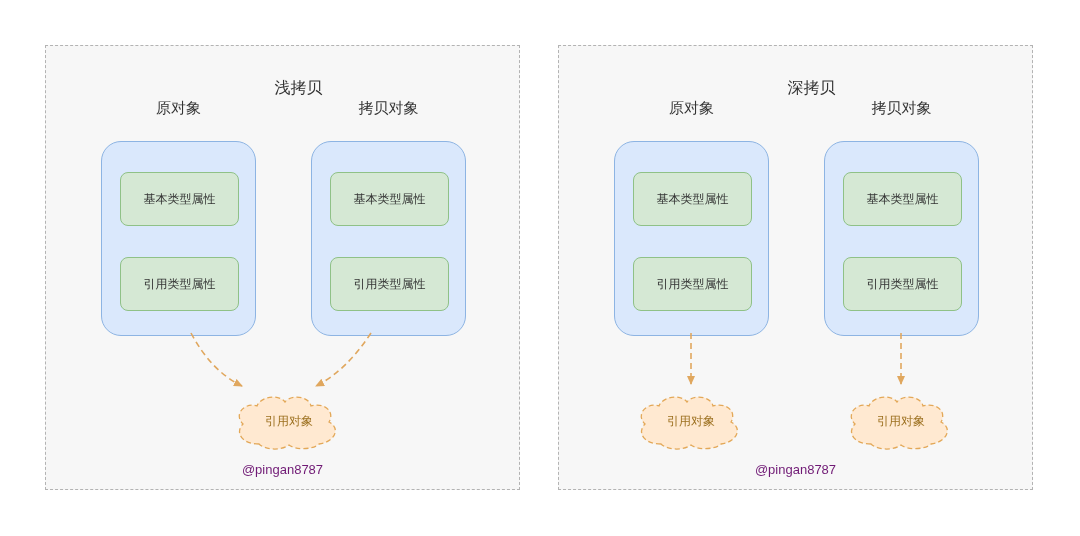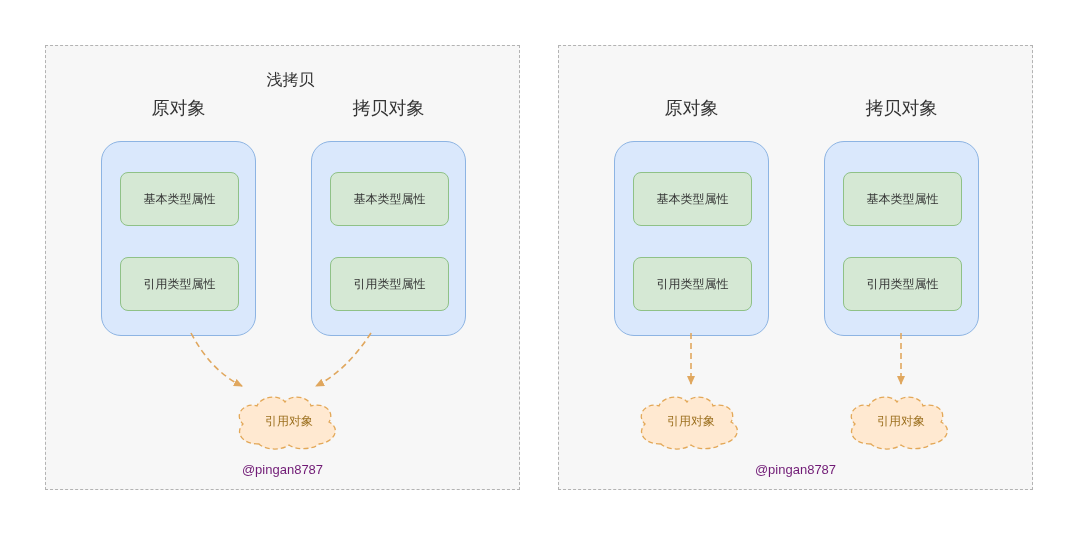--- a/index.html
+++ b/index.html
@@ -6,27 +6,27 @@
   body{
     width:1080px;height:536px;position:relative;background:#ffffff;
     font-family:"Liberation Sans","DejaVu Sans",sans-serif;color:#333;
     overflow:hidden;
   }
   .panel{
     position:absolute;top:45px;width:475px;height:445px;
     background:#f7f7f7;border:1px dashed #b3b3b3;box-sizing:border-box;
   }
   .panel-title{
-    position:absolute;top:16px;left:0;width:100%;margin:8px;
+    position:absolute;top:16px;left:0;width:100%;margin:16px;
     text-align:center;font-size:16px;font-weight:400;color:#333;
   }
   .obj-group{position:absolute;top:50px;width:155px;}
   .obj-label{
     height:24px;line-height:24px;text-align:center;
-    font-size:18px;color:#333;margin-bottom:21px;
+    font-size:15px;color:#333;margin-bottom:21px;
   }
   .obj-box{
     position:relative;height:195px;box-sizing:border-box;
     background:#dae8fc;border:1px solid #8db4e3;border-radius:20px;padding-left:24px;
   }
   .prop{
     position:absolute;left:18px;width:119px;height:54px;box-sizing:border-box;
     background:#d5e8d4;border:1px solid #8fc187;border-radius:8px;
     display:flex;align-items:center;justify-content:center;
     font-size:12px;color:#333;
@@ -77,20 +77,21 @@
     <g transform="translate(183,346)">
       <path d="M 30 52 C 12 52 6 40 14 32 C 4 22 16 10 28 14 C 32 4 50 2 56 10 C 62 2 80 4 82 14 C 96 10 106 20 100 30 C 112 36 106 50 90 52 C 84 58 66 58 60 53 C 52 59 36 58 30 52 Z" fill="#ffe9d1" stroke="#e3a858" stroke-width="1.3" stroke-dasharray="5 3"></path>
     </g>
   </svg>
   <div class="cloud-label" style="left:183px;top:346px">引用对象</div>
 
   <div class="panel-footer">@pingan8787</div>
 </section>
 
 <section class="panel" style="left:558px">
+  <h2 class="panel-title">深拷贝</h2>
 
   <div class="obj-group" style="left:55px">
     <div class="obj-label">原对象</div>
     <div class="obj-box">
       <div class="prop prop-basic">基本类型属性</div>
       <div class="prop prop-ref">引用类型属性</div>
     </div>
   </div>
 
   <div class="obj-group" style="left:265px">

